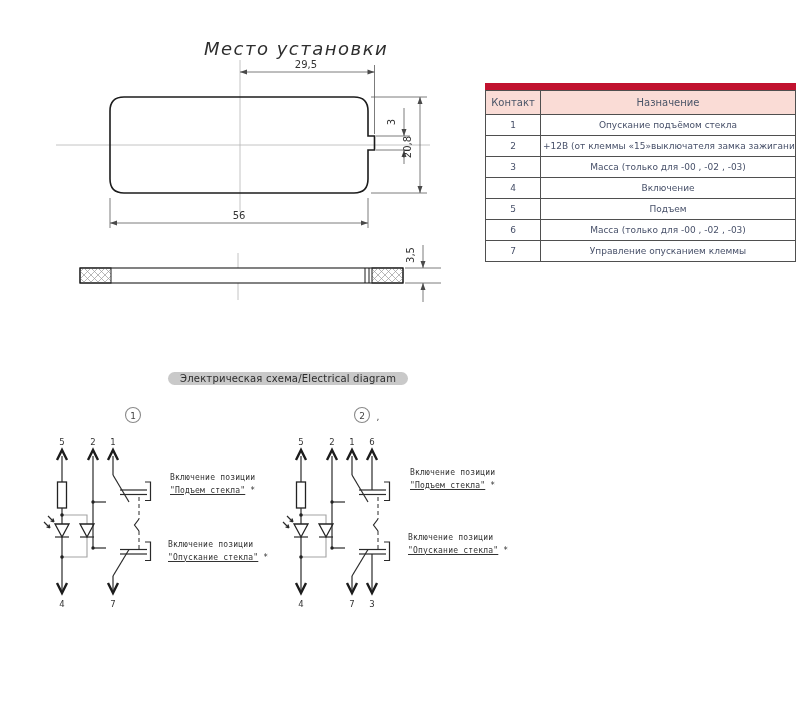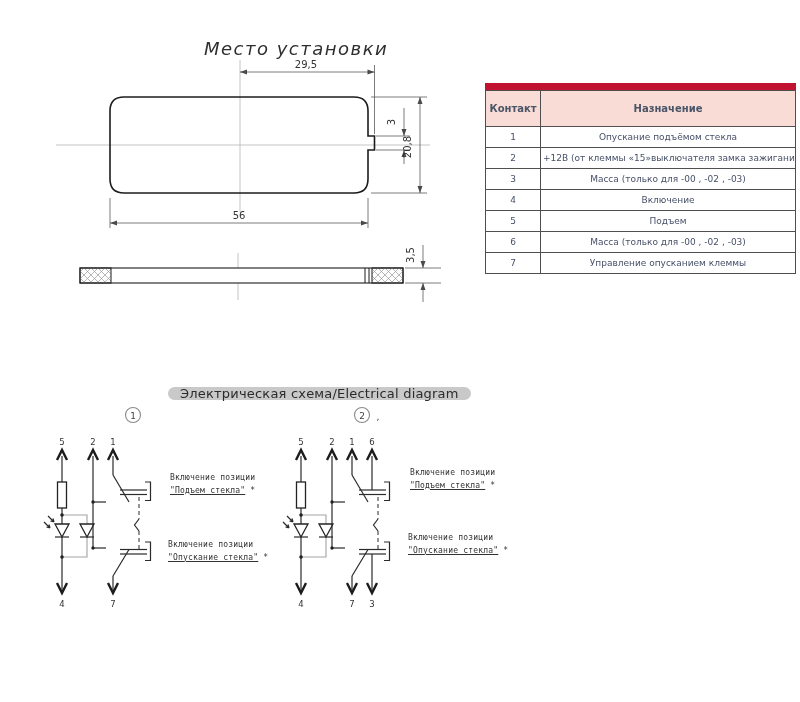--- a/index.html
+++ b/index.html
@@ -24,31 +24,31 @@
   .dim-text { font-size:10px; fill:#333; }
   
   .table-accent { position:absolute; left:485px; top:83px; width:311px; height:7px; background:#c1122f; }
   .contact-table {
     position:absolute; left:485px; top:90px; width:311px;
     border-collapse:collapse; table-layout:fixed;
     border:1.5px solid #3f3f3f;
   }
   .contact-table th {
     background:#fadcd6; border:1px solid #4f4f4f; height:21px;
-    font-size:10px; font-weight:bold; color:#4a5568; padding:7px 2px;
+    font-size:10px; font-weight:normal; color:#4a5568; padding:1px 2px;
   }
   .contact-table td {
     border:1px solid #4f4f4f; height:18px; padding:1px 2px;
     font-size:9px; color:#475069; text-align:center; white-space:nowrap; overflow:hidden;
   }
   .col-contact { width:55px; }
   
   .sch-badge {
-    position:absolute; left:168px; top:387px; height:13px; line-height:13px;
-    background:#c9c9c9; color:#2b2b2b; font-size:13px; letter-spacing:0.2px;
+    position:absolute; left:168px; top:372px; height:13px; line-height:13px;
+    background:#c9c9c9; color:#2b2b2b; font-size:10px; letter-spacing:0.2px;
     padding:0 12px; border-radius:8px; white-space:nowrap;
   }
   .sch-label {
     position:absolute; font:8px/12.5px "DejaVu Sans Mono", monospace;
     color:#333; letter-spacing:0.2px; white-space:nowrap;
   }
   .sch-label .ul { text-decoration:underline; }
   
   .wire { stroke:#2a2a2a; stroke-width:1.2; fill:none; }
   .wire-gray { stroke:#a3a3a3; stroke-width:1.1; fill:none; }

